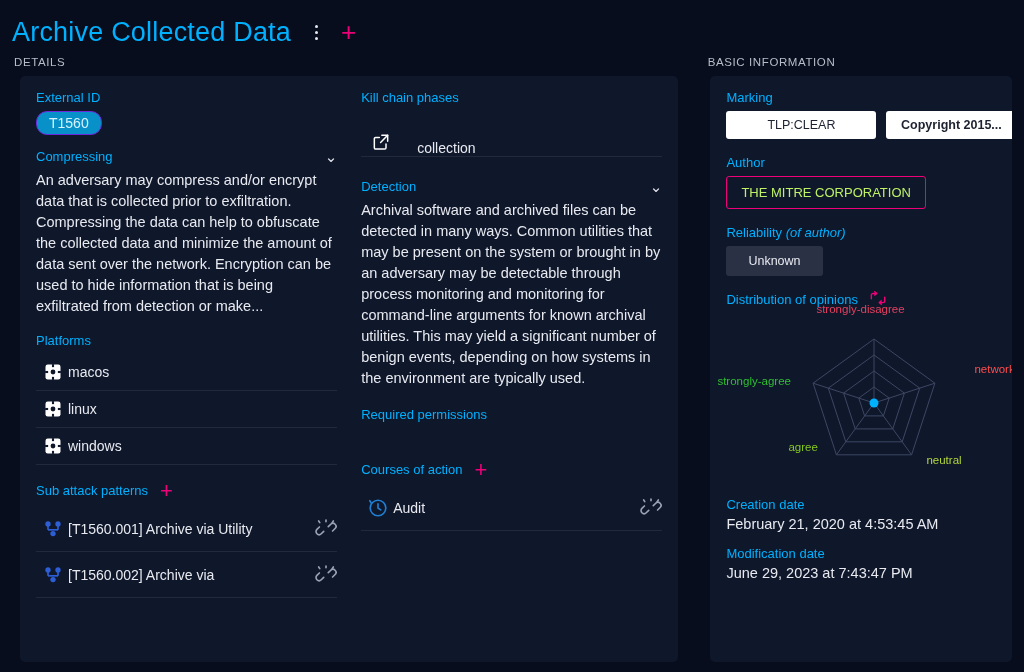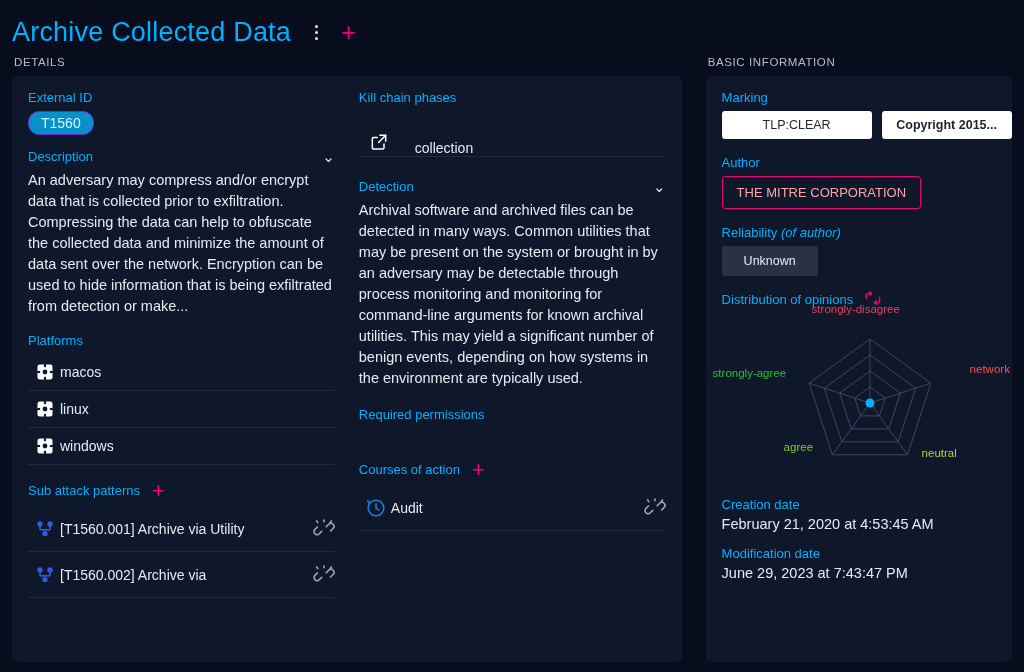--- a/index.html
+++ b/index.html
@@ -53,20 +53,21 @@
     padding: 0 12px;
   }
   .col-details { width: 678px; }
   .col-basic { width: 310px; }
 
   .card {
     background: #0f172b;
     border-radius: 5px;
     padding: 14px 16px 16px 16px;
     position: relative;
+    margin-left: 8px;
   }
   .card-details { height: 586px; overflow: hidden; display: flex; gap: 24px; }
   .card-basic { height: 586px; overflow: hidden; }
 
   .panel { width: 318px; }
 
   .field-label {
     color: #00b1ff;
     font-size: 13px;
     margin-bottom: 6px;
@@ -142,21 +143,21 @@
     font-size: 12.5px;
     padding: 7px 14px;
     border-radius: 3px;
     white-space: nowrap;
     overflow: hidden;
     text-overflow: ellipsis;
   }
   .author-chip {
     display: inline-block;
     border: 1px solid #ee0079;
-    color: #fca5a5;
+    color: #bef264;
     border-radius: 3px;
     font-size: 13px;
     padding: 8px 14px;
     margin-bottom: 16px;
   }
   .reliability-chip {
     display: inline-block;
     background: #2a3145;
     color: #e8eaf0;
     font-size: 12.5px;
@@ -205,21 +206,21 @@
 
   <div class="columns">
 
     <div class="card card-details col-details">
 
       <div class="panel">
         <div class="field-label">External ID</div>
         <div class="chip-id">T1560</div>
 
         <div class="field-label with-chevron">
-          <span>Description</span>
+          <span>Compressing</span>
           <span class="chev">⌄</span>
         </div>
         <p class="body-text">An adversary may compress and/or encrypt data that is collected prior to exfiltration. Compressing the data can help to obfuscate the collected data and minimize the amount of data sent over the network. Encryption can be used to hide information that is being exfiltrated from detection or make...</p>
 
         <div class="field-label">Platforms</div>
         <div class="list">
 
           <div class="list-row">
             <span class="ico">
               <svg width="18" height="18" viewBox="0 0 24 24">
@@ -404,23 +405,23 @@
             <line x1="0" y1="0" x2="60.9" y2="-19.8" stroke="#3d4763" stroke-width="1"></line>
             <line x1="0" y1="0" x2="37.6" y2="51.8" stroke="#3d4763" stroke-width="1"></line>
             <line x1="0" y1="0" x2="-37.6" y2="51.8" stroke="#3d4763" stroke-width="1"></line>
             <line x1="0" y1="0" x2="-60.9" y2="-19.8" stroke="#3d4763" stroke-width="1"></line>
 
             <circle cx="0" cy="0" r="4.5" fill="#00b1ff"></circle>
           </g>
         </svg>
         <div class="radar-label" style="left:90px; top:-8px; color:#e4405f;">strongly-disagree</div>
         <div class="radar-label" style="left:248px; top:52px; color:#ff4d4d;">network</div>
-        <div class="radar-label" style="left:200px; top:136px; color:#b2d63a;">neutral</div>
+        <div class="radar-label" style="left:200px; top:143px; color:#b2d63a;">neutral</div>
         <div class="radar-label" style="left:62px; top:130px; color:#86c822;">agree</div>
-        <div class="radar-label" style="left:-9px; top:56px; color:#2fbf2f;">strongly-agree</div>
+        <div class="radar-label" style="left:-9px; top:64px; color:#2fbf2f;">strongly-agree</div>
       </div>
 
       <div class="date-label">Creation date</div>
       <div class="date-value">February 21, 2020 at 4:53:45 AM</div>
 
       <div class="date-label">Modification date</div>
       <div class="date-value">June 29, 2023 at 7:43:47 PM</div>
     </div>
 
   </div>

